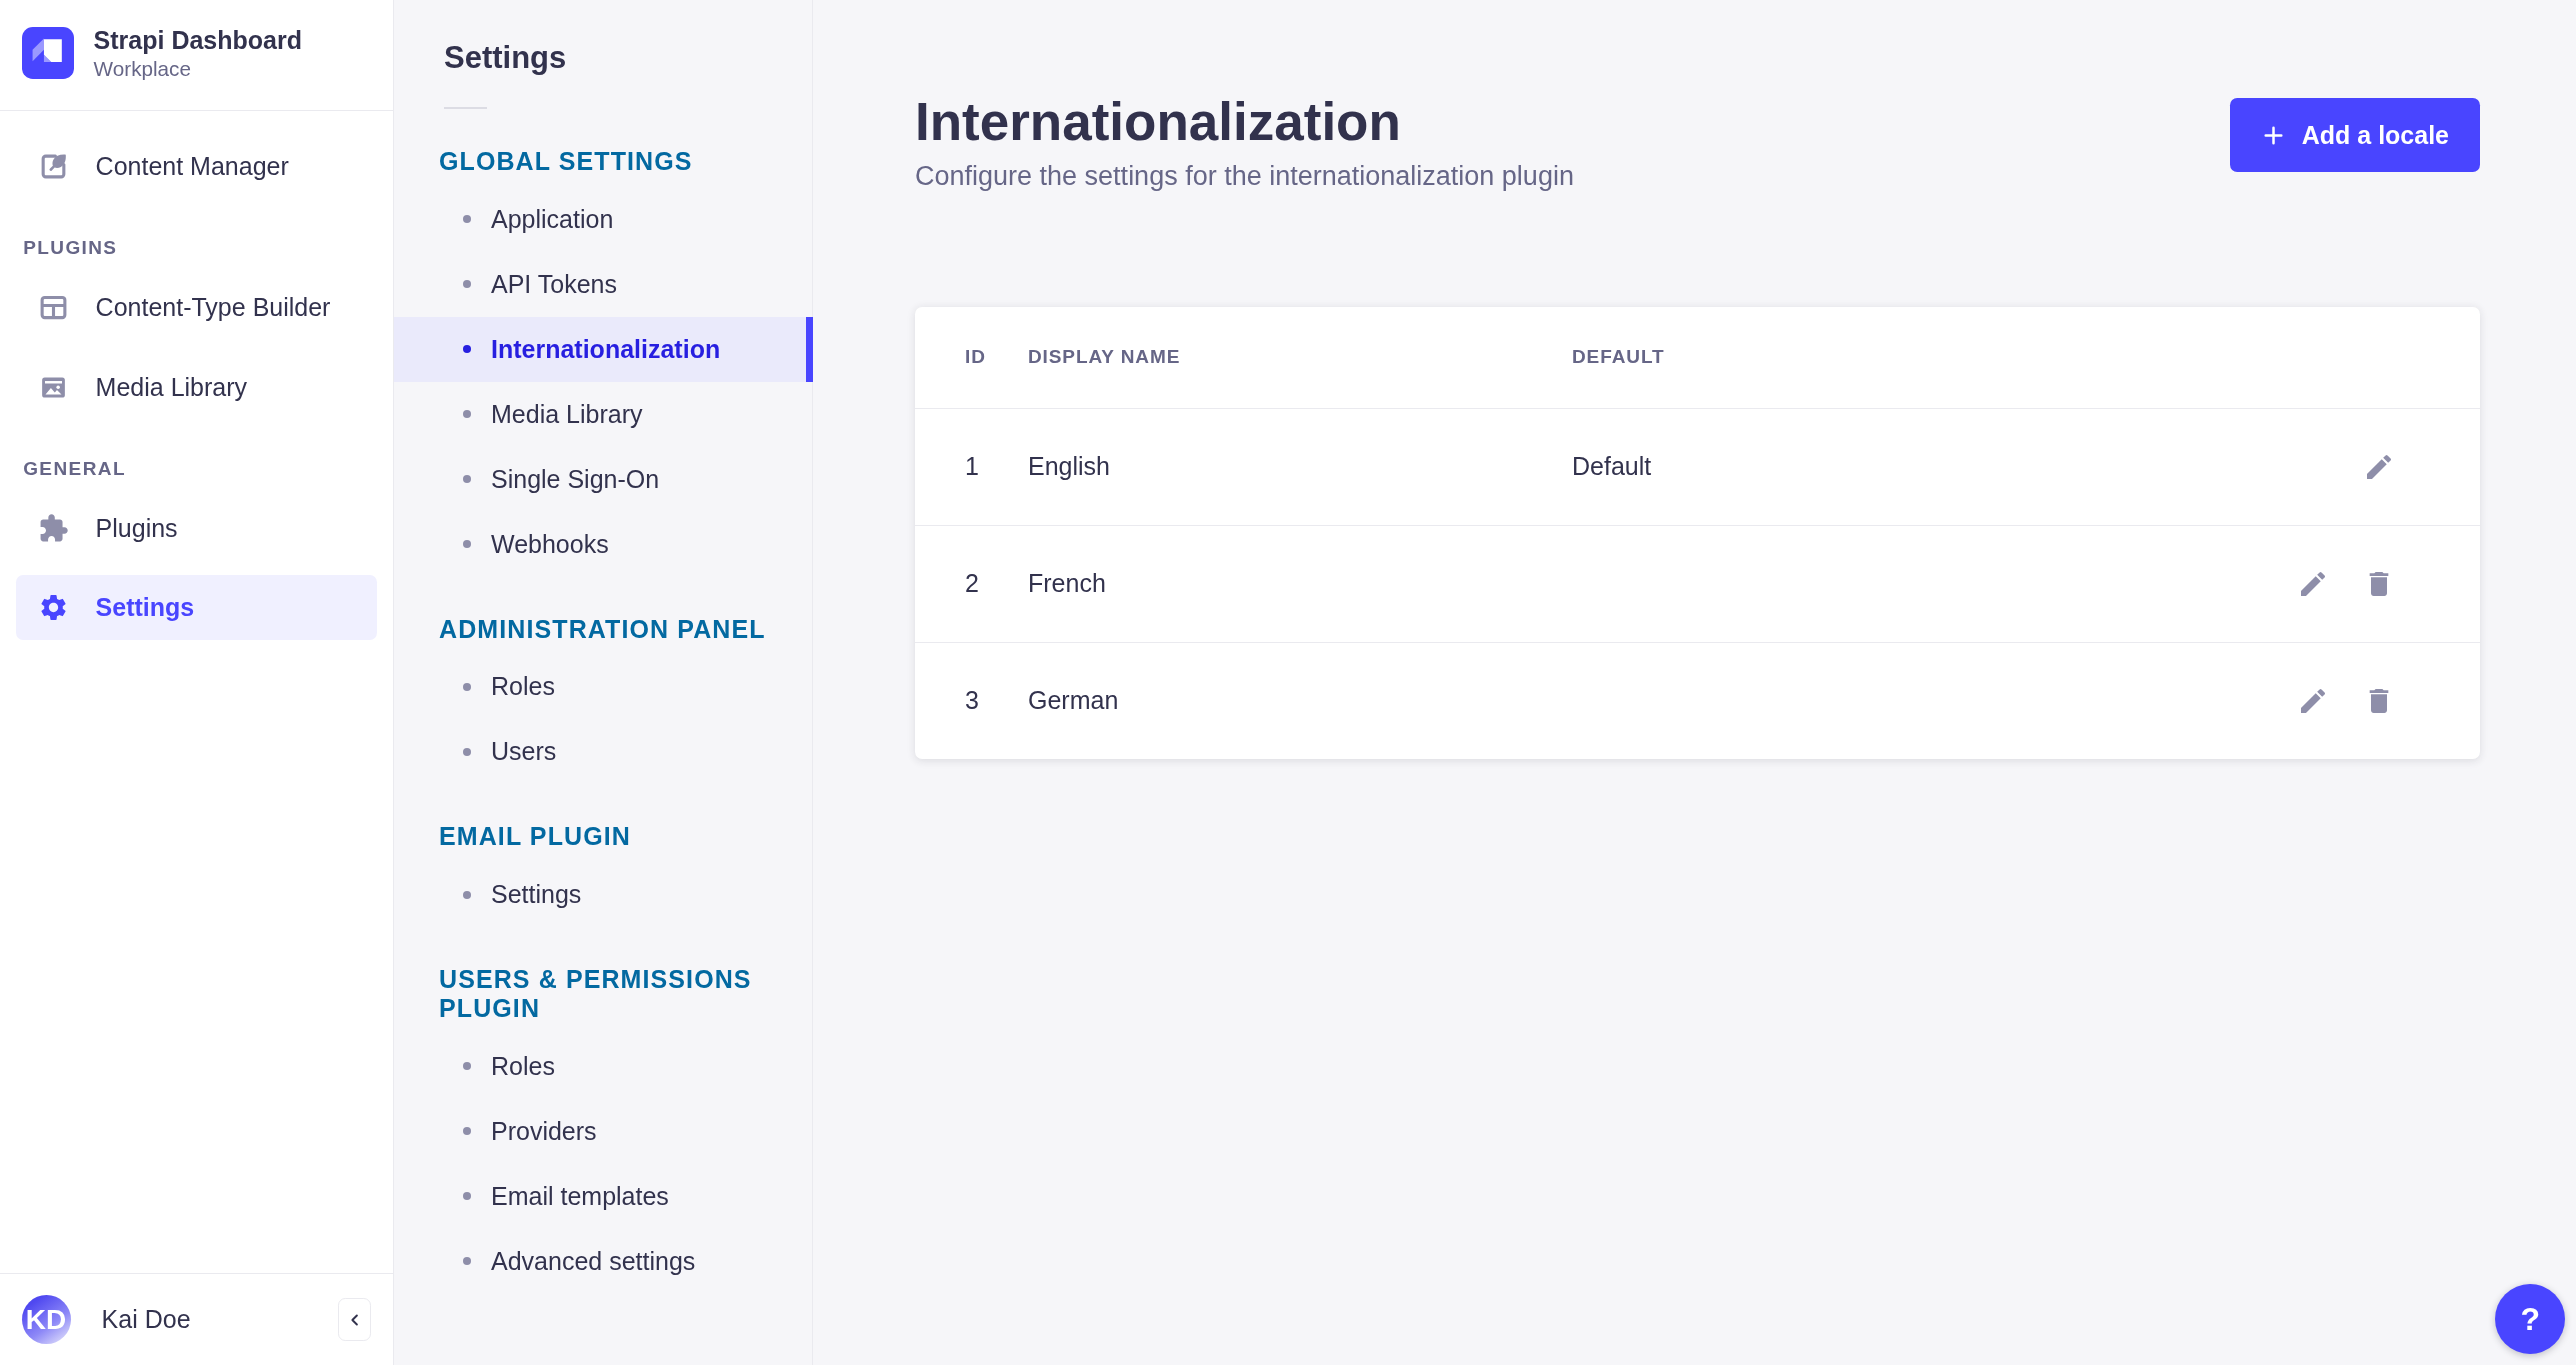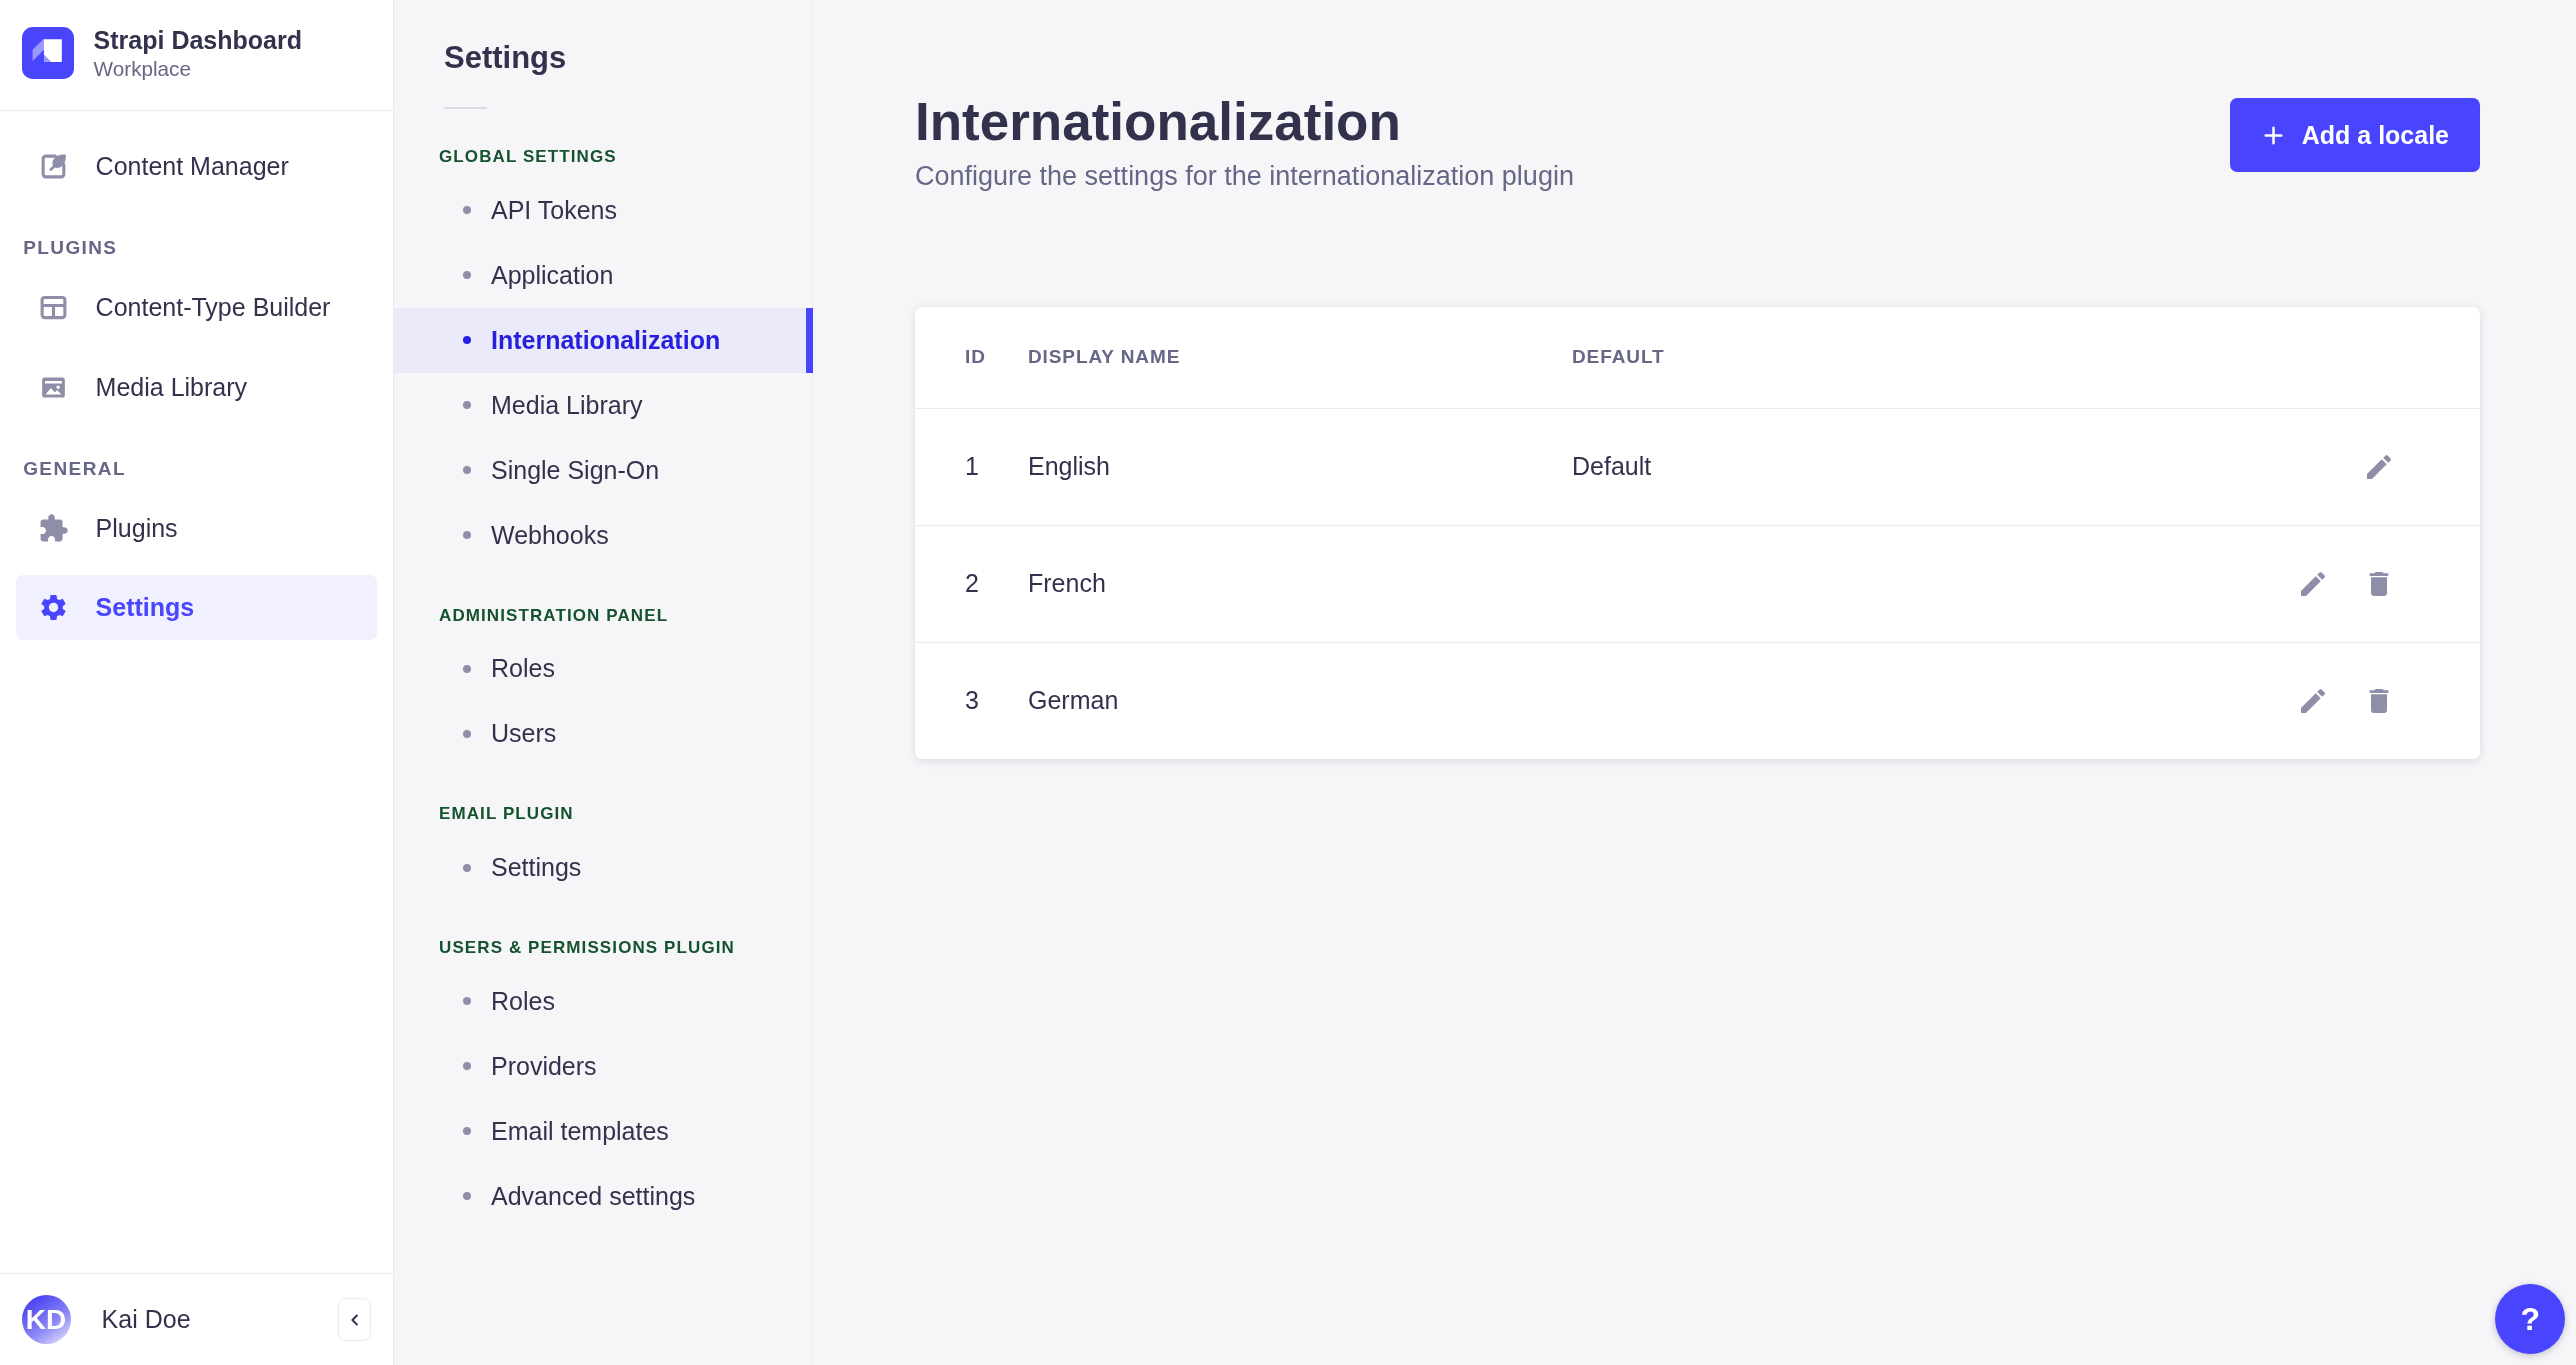--- a/index.html
+++ b/index.html
@@ -70,22 +70,22 @@
   
   .subnav {
     width:419px; min-width:419px;
     background:#f6f6f9;
     border-right:0.9px solid #eaeaef;
     padding-top:40px;
   }
   .subnav-title { font-size:31px; font-weight:700; color:#32324d; margin-left:50px; }
   .subnav-rule { width:43px; height:1.8px; background:#dcdce4; margin:31px 0 5.4px 50px; }
   .subnav-section {
-    font-size:17px; font-weight:700; letter-spacing:1.1px;
-    color:#14532d; text-transform:uppercase;
+    font-size:25px; font-weight:700; letter-spacing:1.1px;
+    color:#0369a1; text-transform:uppercase;
     margin:38px 0 10.8px 45px;
   }
   .subnav-item {
     display:flex; align-items:center;
     height:65px; padding-left:69px;
     font-size:25px; font-weight:500; color:#32324d;
     position:relative; cursor:pointer;
   }
   .subnav-item .bullet {
     width:8px; height:8px; border-radius:50%;
@@ -246,25 +246,25 @@
   </div>
 </aside>
 
 <aside class="subnav">
   <h2 class="subnav-title">Settings</h2>
   <div class="subnav-rule"></div>
 
   <div class="subnav-section">GLOBAL SETTINGS</div>
   <div class="subnav-item">
     <span class="bullet"></span>
+    <span>Application</span>
+  </div>
+  <div class="subnav-item">
+    <span class="bullet"></span>
     <span>API Tokens</span>
-  </div>
-  <div class="subnav-item">
-    <span class="bullet"></span>
-    <span>Application</span>
   </div>
   <div class="subnav-item active">
     <span class="bullet"></span>
     <span>Internationalization</span>
   </div>
   <div class="subnav-item">
     <span class="bullet"></span>
     <span>Media Library</span>
   </div>
   <div class="subnav-item">

